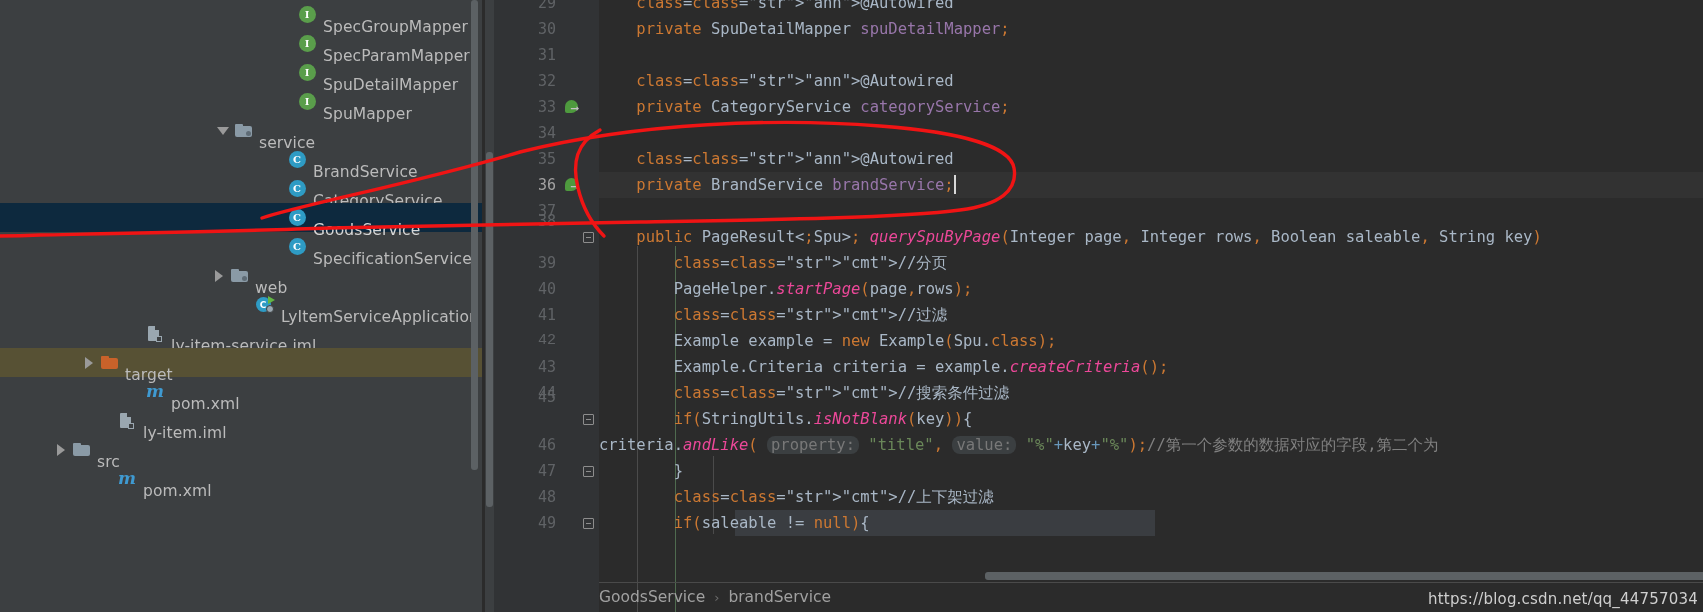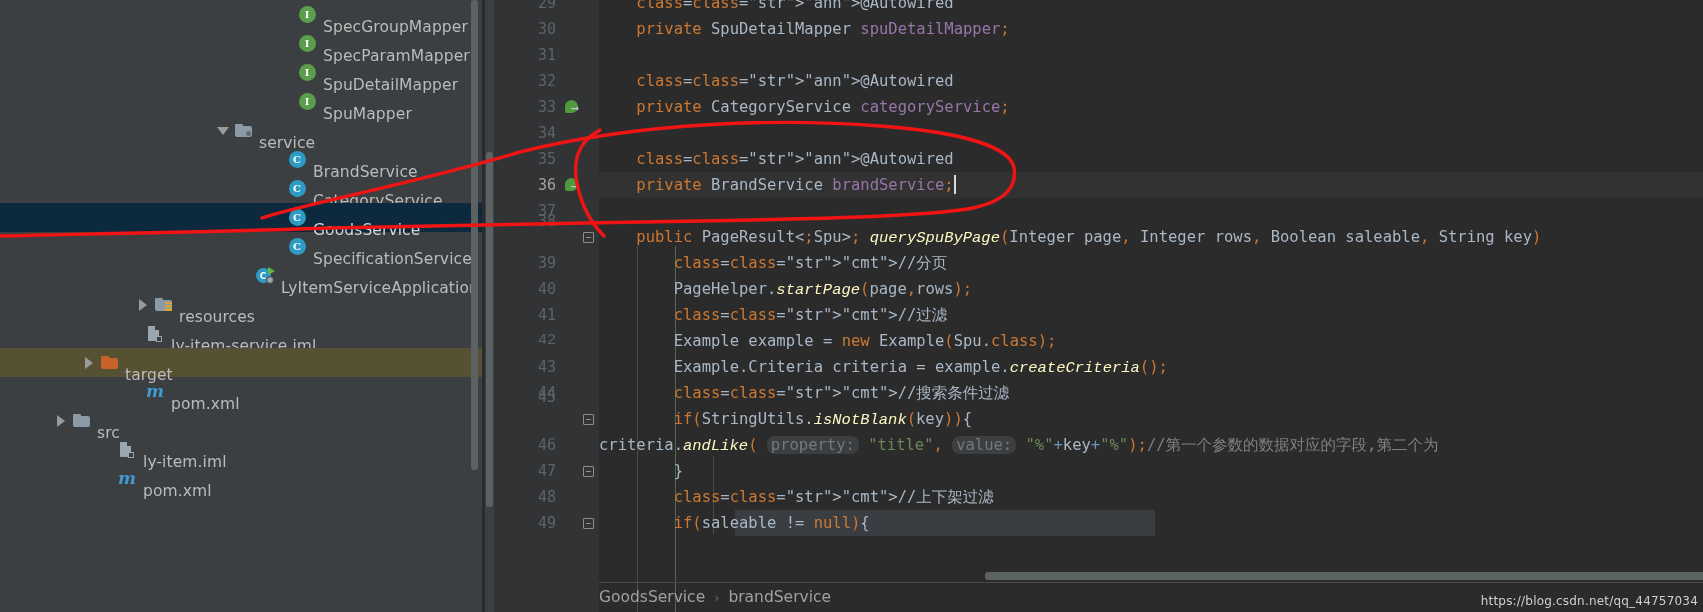--- a/index.html
+++ b/index.html
@@ -207,21 +207,21 @@
   
   .guide{
     position:absolute;width:1px;background:#4b4b4b;
   }
   .guide.green{ background:#4f6b4f; }
 
   
   .kw{ color:#cc7832; }
   .cls{ color:#a9b7c6; }
   .fld{ color:#9876aa; }
-  .mth{ color:#fef9c3;font-family:Liberation Mono, monospace; }
+  .mth{ color:#ec4899; }
   .str{ color:#6a8759; }
   .cmt{ color:#808080; }
   .num{ color:#6897bb; }
   .brk1{ color:#a9b7c6; }
   .hintbox{
     background:#3b3f41;color:#787878;border-radius:8px;padding:0 4px;
   }
   .caret{
     display:inline-block;width:2px;height:19px;background:#d8d8d8;
     vertical-align:-4px;margin-left:0px;
@@ -247,21 +247,21 @@
     position:absolute;left:500px;bottom:32px;height:8px;width:997px;
     background:#5c6164;border-radius:3px;
   }
   #hsep{
     position:absolute;left:114px;right:0;bottom:29px;height:1px;background:#4a4a4a;
   }
 
   
   #watermark{
     position:absolute;right:5px;bottom:4px;
-    font-size:12px;color:#cfcfcf;
+    font-size:15px;color:#cfcfcf;
     font-family:"DejaVu Sans","Liberation Sans",sans-serif;
     letter-spacing:.2px;
   }
 </style>
 </head>
 <body>
 
 <div id="app">
 
   <div id="sidebar">
@@ -351,49 +351,49 @@
         </div>
         <div class="tree-row">
           <span class="indent" style="width: 268px;"></span>
           <span class="arrow none">
             <i></i>
           </span>
           <span class="ico">
             <span class="circ c">C</span>
           </span>
           <span class="tree-label">SpecificationService</span>
+        </div>
+        <div class="tree-row">
+          <span class="indent" style="width: 210px;"></span>
+          <span class="arrow right">
+            <i></i>
+          </span>
+          <span class="ico">
+            <span class="folder src">
+              <span class="tab"></span>
+              <span class="body"></span>
+            </span>
+          </span>
+          <span class="tree-label">web</span>
         </div>
         <div class="tree-row">
           <span class="indent" style="width: 236px;"></span>
           <span class="arrow none">
             <i></i>
           </span>
           <span class="ico">
             <span class="springIcon">
               <span class="cc">C</span>
               <span class="play"></span>
               <span class="clk"></span>
             </span>
           </span>
           <span class="tree-label">LyItemServiceApplication</span>
         </div>
         <div class="tree-row">
-          <span class="indent" style="width: 134px;"></span>
-          <span class="arrow right">
-            <i></i>
-          </span>
-          <span class="ico">
-            <span class="folder res">
-              <span class="tab"></span>
-              <span class="body"></span>
-            </span>
-          </span>
-          <span class="tree-label">resources</span>
-        </div>
-        <div class="tree-row">
           <span class="indent" style="width: 126px;"></span>
           <span class="arrow none">
             <i></i>
           </span>
           <span class="ico">
             <span class="iml">
               <span class="pg"></span>
               <span class="cut"></span>
               <span class="sq"></span>
             </span>
@@ -417,45 +417,45 @@
           <span class="indent" style="width: 126px;"></span>
           <span class="arrow none">
             <i></i>
           </span>
           <span class="ico">
             <span class="mIcon">m</span>
           </span>
           <span class="tree-label">pom.xml</span>
         </div>
         <div class="tree-row">
-          <span class="indent" style="width: 52px;"></span>
-          <span class="arrow right">
-            <i></i>
-          </span>
-          <span class="ico">
-            <span class="folder">
-              <span class="tab"></span>
-              <span class="body"></span>
-            </span>
-          </span>
-          <span class="tree-label">src</span>
-        </div>
-        <div class="tree-row">
           <span class="indent" style="width: 98px;"></span>
           <span class="arrow none">
             <i></i>
           </span>
           <span class="ico">
             <span class="iml">
               <span class="pg"></span>
               <span class="cut"></span>
               <span class="sq"></span>
             </span>
           </span>
           <span class="tree-label">ly-item.iml</span>
+        </div>
+        <div class="tree-row">
+          <span class="indent" style="width: 52px;"></span>
+          <span class="arrow right">
+            <i></i>
+          </span>
+          <span class="ico">
+            <span class="folder">
+              <span class="tab"></span>
+              <span class="body"></span>
+            </span>
+          </span>
+          <span class="tree-label">src</span>
         </div>
         <div class="tree-row">
           <span class="indent" style="width: 98px;"></span>
           <span class="arrow none">
             <i></i>
           </span>
           <span class="ico">
             <span class="mIcon">m</span>
           </span>
           <span class="tree-label">pom.xml</span>

